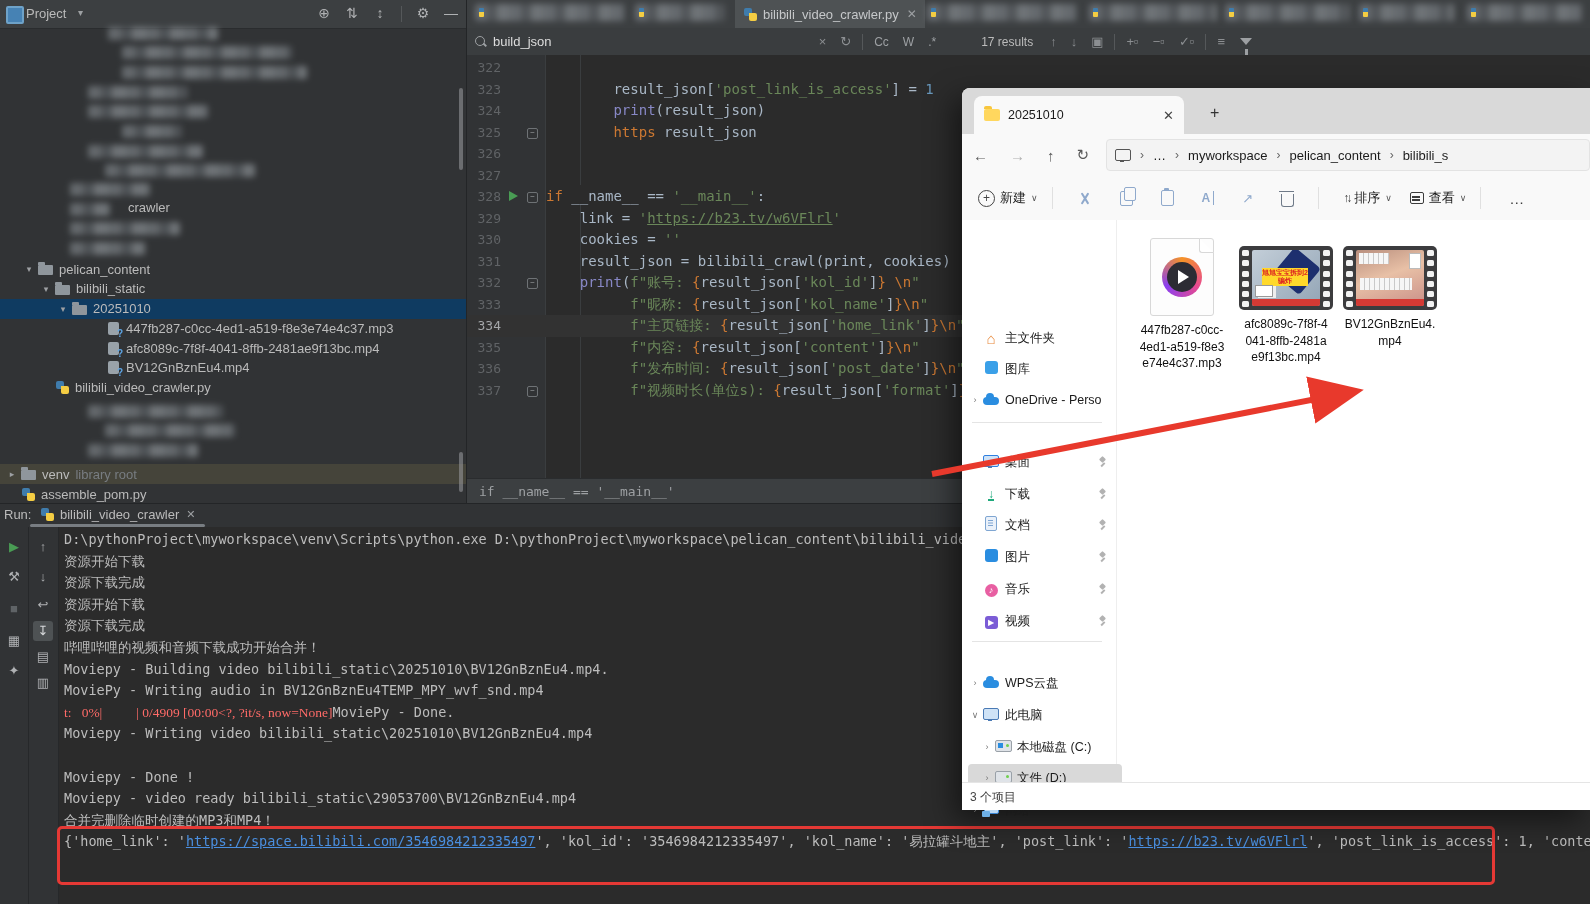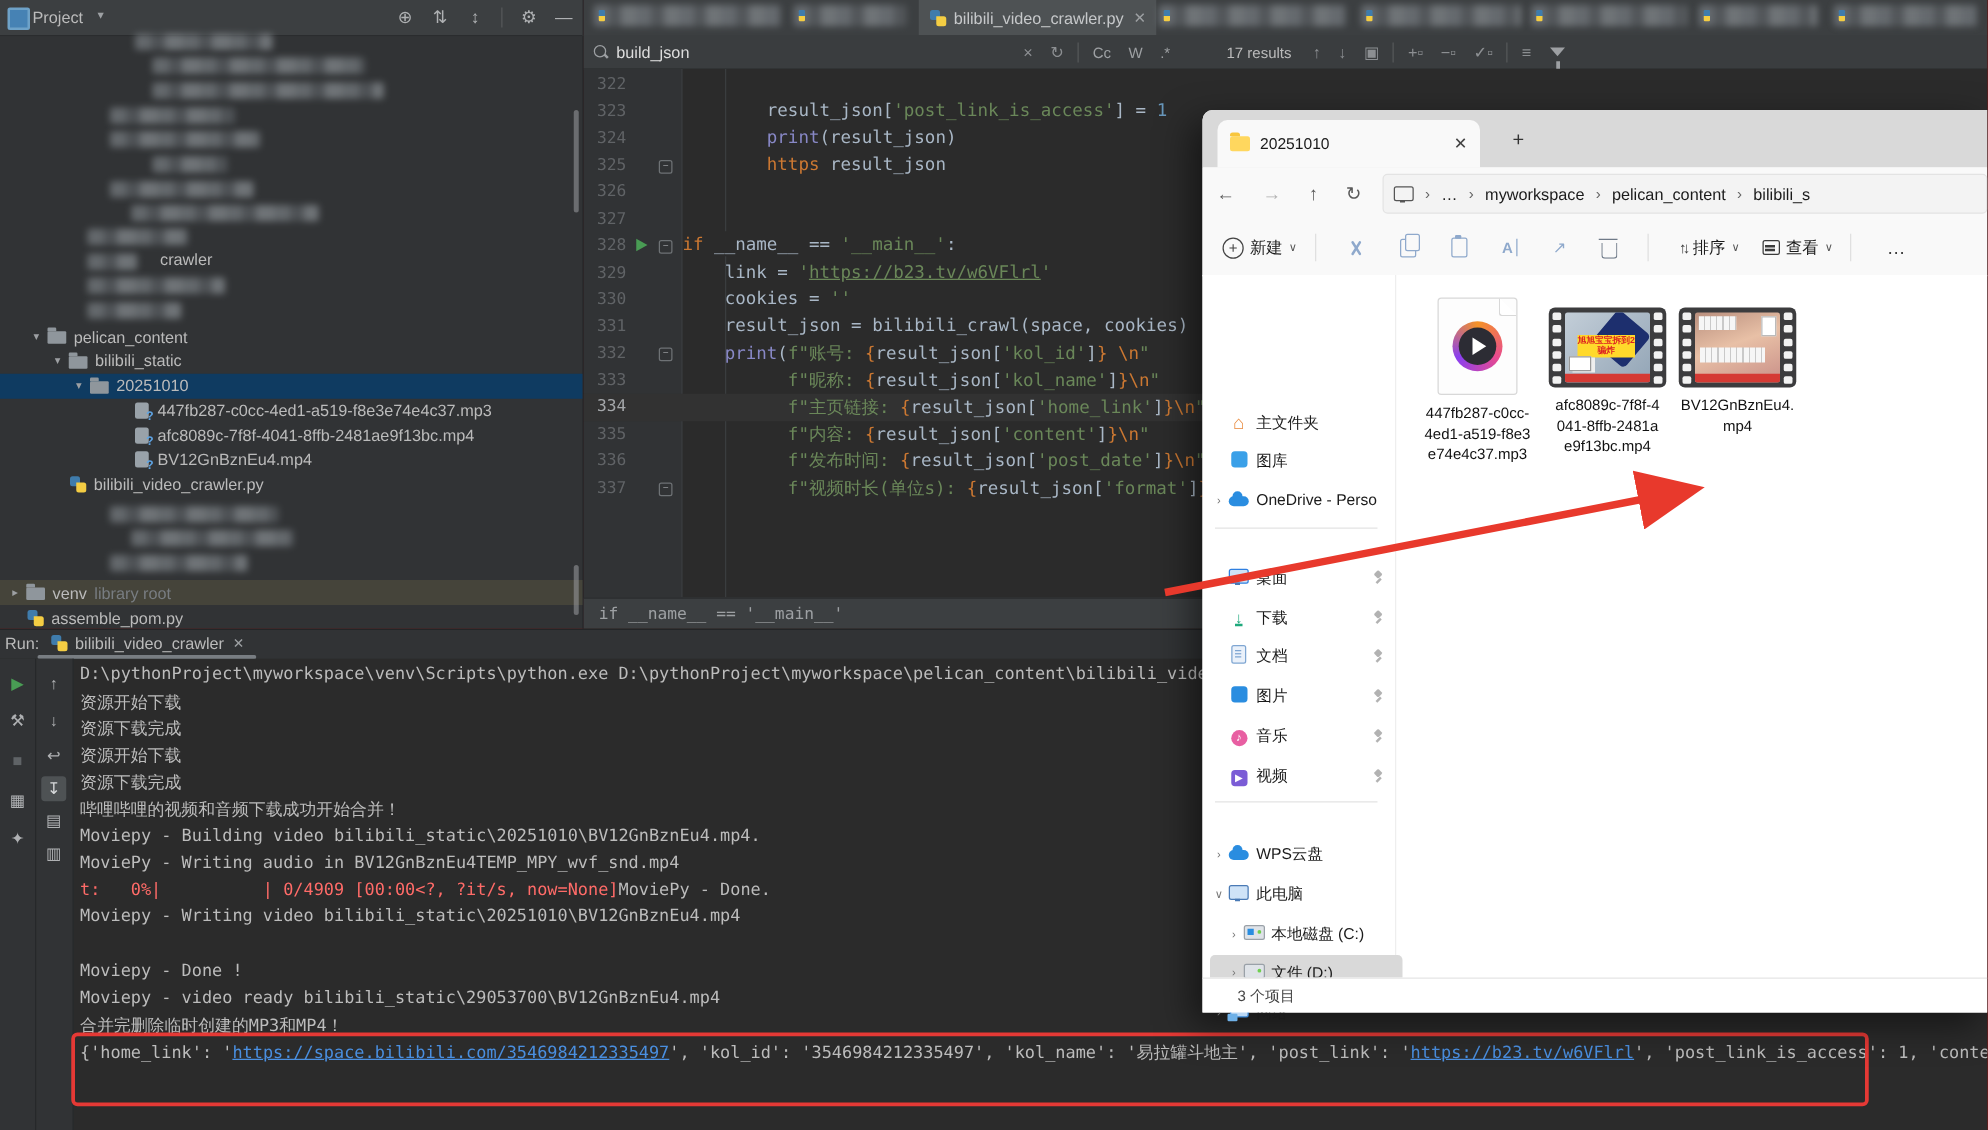--- a/index.html
+++ b/index.html
@@ -1,17 +1,17 @@
 <!DOCTYPE html>
 <html><head>
 <meta charset="utf-8">
 <style>
   html,body{margin:0;padding:0;background:#1e1e1e;}
   #app{position:relative;width:1590px;height:904px;overflow:hidden;
-       font-family:"Liberation Sans","DejaVu Sans",sans-serif;background:#b91c1c;}
+       font-family:"Liberation Sans","DejaVu Sans",sans-serif;background:#fdba74;}
 
   
   #project-panel{position:absolute;left:0;top:0;width:466px;height:503px;background:#313335;border-right:1px solid #232527;}
   #project-header{position:absolute;left:0;top:0;width:100%;height:28px;background:#3c3f41;border-bottom:1px solid #2a2c2e;}
   #project-title{position:absolute;left:26px;top:6px;color:#bbbbbb;font-size:13px;}
   .proj-ico{position:absolute;left:6px;top:6px;width:14px;height:14px;border:2px solid #6ea2c8;border-radius:2px;background:#4682b4;}
   #project-caret{position:absolute;left:78px;top:7px;color:#9da0a3;font-size:10px;}
   .hdr-icons{position:absolute;right:6px;top:4px;display:flex;gap:10px;color:#afb1b3;font-size:14px;}
   .hdr-icons .sep{width:1px;height:16px;background:#55585a;margin:2px 2px;}
   .hdr-ic{width:18px;height:18px;text-align:center;line-height:18px;cursor:default;}
@@ -79,21 +79,21 @@
   #run-tab .close{margin-left:7px;color:#9da0a3;font-size:11px;}
   #run-underline{position:absolute;left:30px;top:20px;width:175px;height:3px;background:#787d82;border-radius:2px;}
   .rp-col1{position:absolute;left:0;top:23px;width:28px;height:378px;background:#313335;border-right:1px solid #26282a;}
   .rp-col2{position:absolute;left:29px;top:23px;width:29px;height:378px;background:#313335;border-right:1px solid #26282a;}
   .rp-ic{position:absolute;left:4px;width:20px;height:20px;color:#afb1b3;font-size:13px;text-align:center;line-height:20px;}
   .rp-ic.green{color:#499c54;}
   .rp-ic.dim{color:#5f6366;}
   .rp-ic.on{background:#4e5254;border-radius:3px;color:#d6d8da;}
   #console{position:absolute;left:59px;top:23px;right:0;bottom:0;}
   .con-line{position:absolute;left:5px;white-space:pre;font-size:13.5px;font-family:"DejaVu Sans Mono",monospace;}
-  .ck-p{color:#bcbcbc;} .ck-r{color:#ff6b68;}
+  .ck-p{color:#bcbcbc;} .ck-r{color:#ff6b68;font-family:Liberation Serif, serif;}
   .ck-a{color:#4a8fe0;text-decoration:underline;text-align:center;}
 
   
   #redbox{position:absolute;left:57px;top:826px;width:1432px;height:53px;border:3px solid #e53935;border-radius:5px;z-index:30;pointer-events:none;}
   #arrow-svg{position:absolute;left:0;top:0;width:1590px;height:904px;z-index:70;pointer-events:none;}
 
   
   #explorer{position:absolute;left:962px;top:88px;width:628px;height:722px;z-index:50;
     box-shadow:-8px 10px 28px rgba(0,0,0,.5);border-radius:8px 0 0 0;background:#ffffff;color:#1b1b1b;}
   #ex-tabstrip{position:absolute;left:0;top:0;width:100%;height:46px;background:#d9d9d9;border-radius:8px 0 0 0;}
@@ -173,21 +173,21 @@
   .frame.v1{background:linear-gradient(135deg,#c3ced8,#93a5b6);}
   .frame.v1 .person{position:absolute;right:6px;top:4px;width:34px;height:34px;background:#1d2f6e;border-radius:4px;transform:rotate(40deg);}
   .frame.v1 .ylab{position:absolute;left:10px;top:18px;width:46px;background:#ffd92b;color:#d22;font-size:7px;line-height:8px;font-weight:bold;text-align:center;padding:1px 0;}
   .frame.v1 .cards{position:absolute;left:3px;bottom:9px;width:16px;height:10px;background:#fff;border:0.5px solid #999;box-shadow:3px 1px 0 #eee;}
   .redbar{position:absolute;left:0;bottom:0;width:100%;height:7px;background:#d53a34;color:#ffd;font-size:5px;line-height:7px;text-align:center;overflow:hidden;}
   .frame.v2{background:linear-gradient(160deg,#b98f7e 0%,#e8c0a6 45%,#c98f88 100%);}
   .frame.v2 .row1{position:absolute;left:3px;top:3px;width:30px;height:11px;background:repeating-linear-gradient(90deg,#f6f6f6 0 4px,#c9c9c9 4px 5px);}
   .frame.v2 .row2{position:absolute;left:4px;top:28px;width:52px;height:12px;background:repeating-linear-gradient(90deg,#f6f6f6 0 4px,#c9c9c9 4px 5px);}
   .frame.v2 .cardtr{position:absolute;right:3px;top:3px;width:10px;height:14px;background:#fff;border:0.5px solid #bbb;}
 
-  #ex-status{position:absolute;left:0;bottom:0;width:100%;height:28px;border-top:1px solid #e5e5e5;background:#fff;font-size:12px;color:#444;line-height:28px;padding-left:28px;box-sizing:border-box;border-radius:0 0 0 0;}
+  #ex-status{position:absolute;left:0;bottom:0;width:100%;height:28px;border-top:1px solid #e5e5e5;background:#fff;font-size:12px;color:#444;line-height:28px;padding-left:8px;box-sizing:border-box;border-radius:0 0 0 0;}
 </style>
 </head>
 <body>
 
 <div id="app">
 
   <div id="project-panel">
     <div id="project-header">
       <span class="proj-ico"></span>
       <span id="project-title">Project</span>
@@ -359,21 +359,21 @@
           <div class="code-line" style="top: 152.5px;">
             <span class="lnum">329</span>
             <span class="ctext"><span class="tk-p">    link = </span><span class="tk-s">'</span><span class="tk-l">https://b23.tv/w6VFlrl</span><span class="tk-s">'</span></span>
           </div>
           <div class="code-line" style="top: 174px;">
             <span class="lnum">330</span>
             <span class="ctext"><span class="tk-p">    cookies = </span><span class="tk-s">''</span></span>
           </div>
           <div class="code-line" style="top: 195.5px;">
             <span class="lnum">331</span>
-            <span class="ctext"><span class="tk-p">    result_json = bilibili_crawl(space, cookies)</span></span>
+            <span class="ctext"><span class="tk-p">    result_json = bilibili_crawl(print, cookies)</span></span>
           </div>
           <div class="code-line" style="top: 217px;">
             <span class="lnum">332</span>
             <span class="foldbox">−</span>
             <span class="ctext"><span class="tk-p">    </span><span class="tk-b">print</span><span class="tk-p">(</span><span class="tk-s">f"账号: </span><span class="tk-e">{</span><span class="tk-p">result_json[</span><span class="tk-s">'kol_id'</span><span class="tk-p">]</span><span class="tk-e">}</span><span class="tk-s"> </span><span class="tk-e">\n</span><span class="tk-s">"</span></span>
           </div>
           <div class="code-line" style="top: 238.5px;">
             <span class="lnum">333</span>
             <span class="ctext"><span class="tk-p">          </span><span class="tk-s">f"昵称: </span><span class="tk-e">{</span><span class="tk-p">result_json[</span><span class="tk-s">'kol_name'</span><span class="tk-p">]</span><span class="tk-e">}</span><span class="tk-e">\n</span><span class="tk-s">"</span></span>
           </div>

